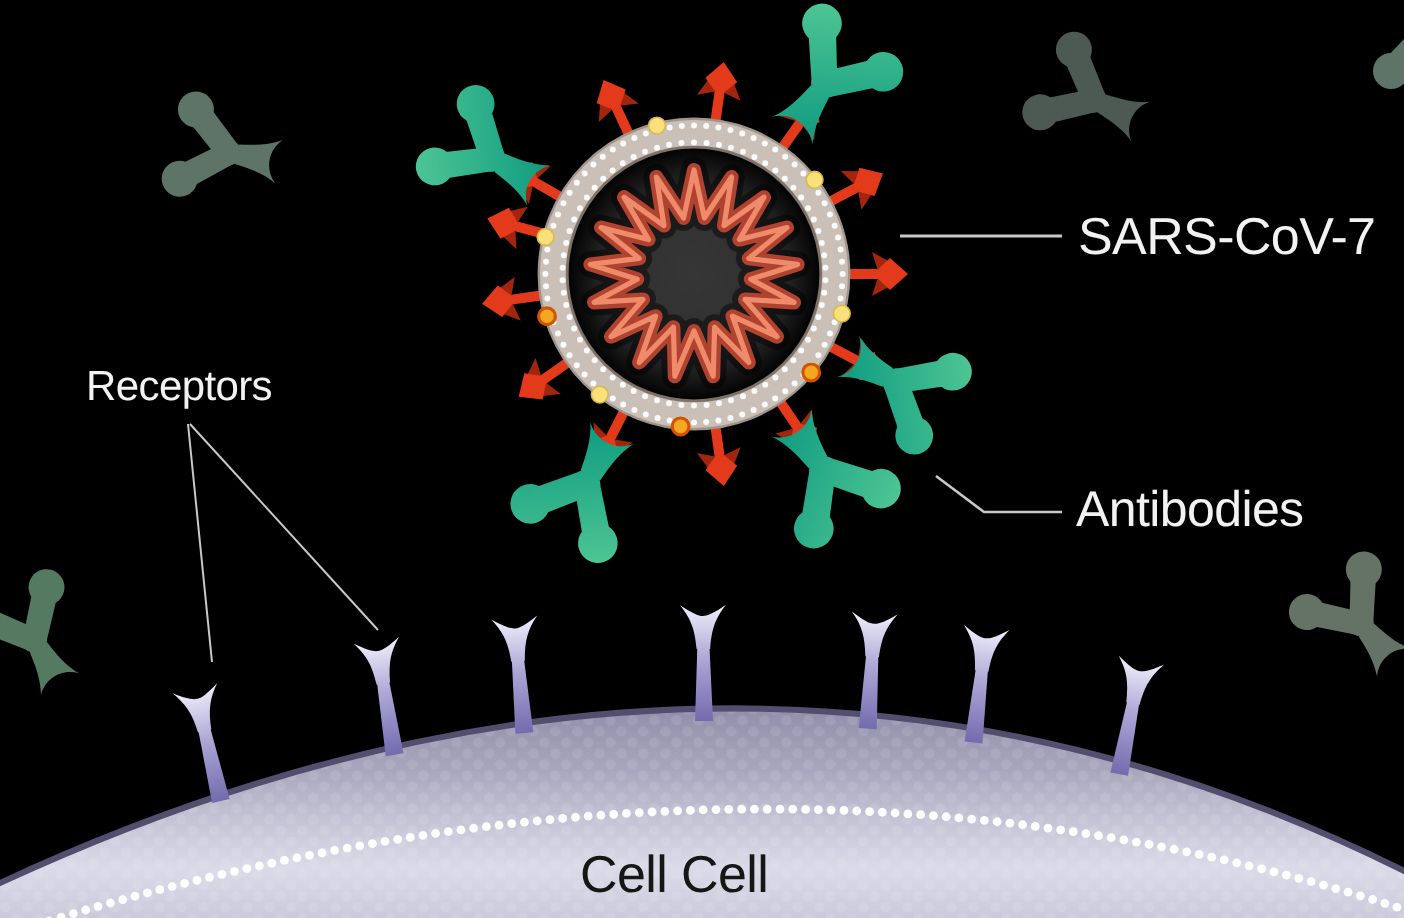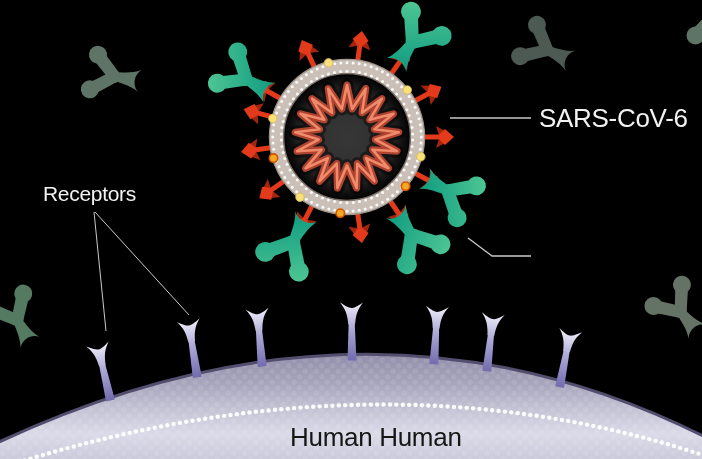--- a/index.html
+++ b/index.html
@@ -519,15 +519,16 @@
       </g>
       <g>
         <line x1="450" y1="118" x2="531" y2="118" stroke="#c9c9c9" stroke-width="1.5"></line>
         <polyline points="468,238 492,256 531,256" fill="none" stroke="#c9c9c9" stroke-width="1.3"></polyline>
         <line x1="94" y1="212" x2="106" y2="331" stroke="#c9c9c9" stroke-width="1"></line>
         <line x1="95" y1="212" x2="189" y2="315" stroke="#c9c9c9" stroke-width="1"></line>
       </g>
     </svg>
 
   <div class="label lbl-receptors">Receptors</div>
-  <div class="label lbl-sars">SARS-CoV-6</div>
-  <div class="label lbl-cell">Human Human</div>
+  <div class="label lbl-sars">SARS-CoV-7</div>
+  <div class="label lbl-antibodies">Antibodies</div>
+  <div class="label lbl-cell">Cell Cell</div>
 </div>
 
 </body></html>

